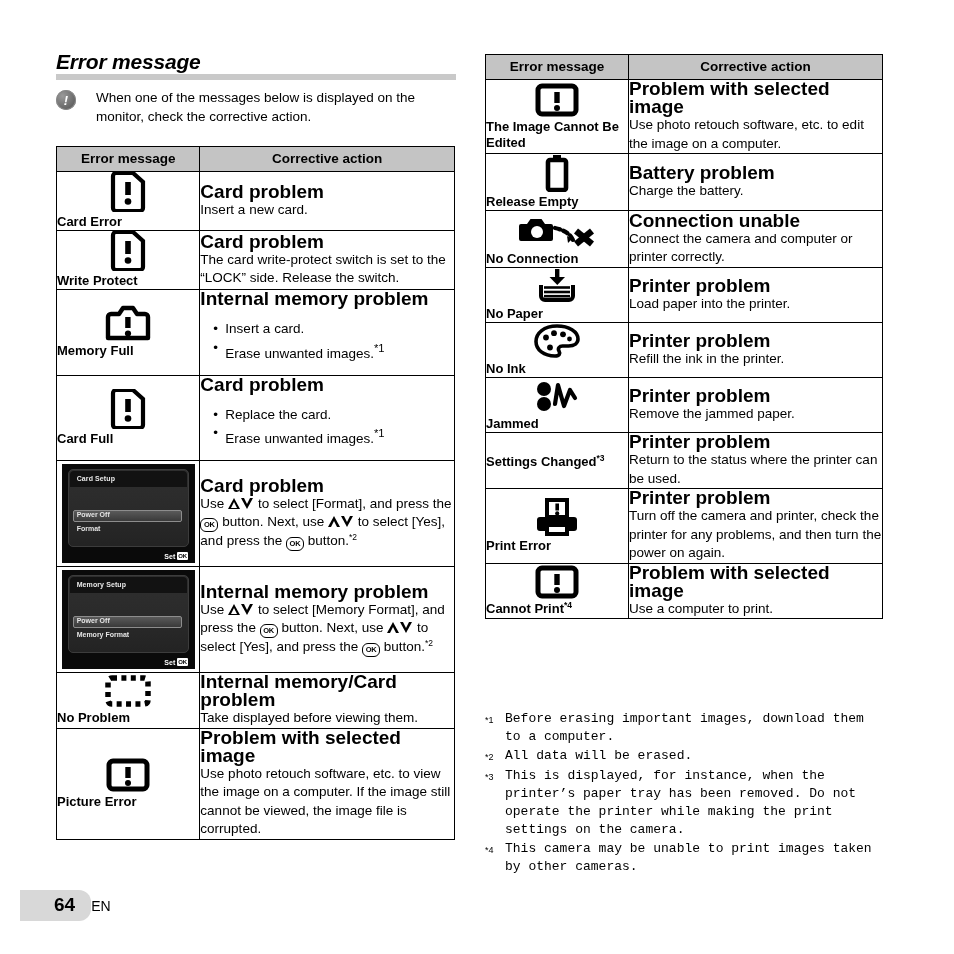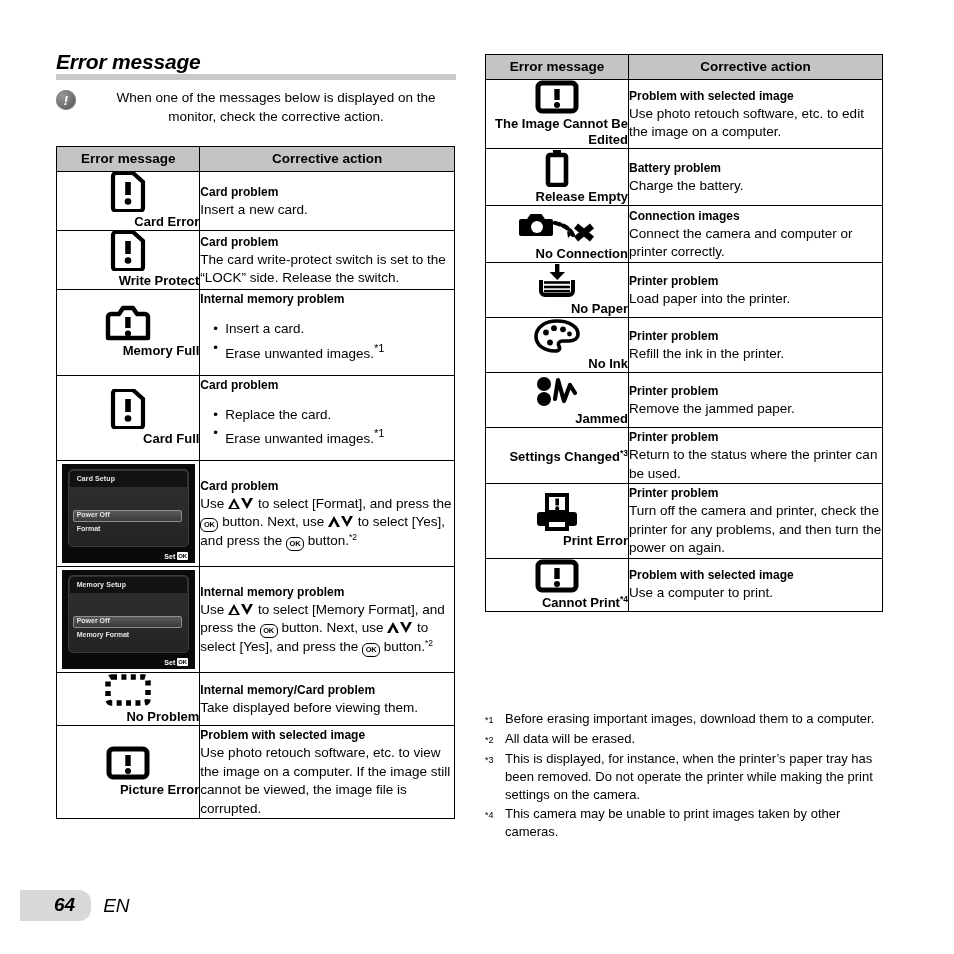--- a/index.html
+++ b/index.html
@@ -45,21 +45,20 @@
   }
 
   
   .note {
     position: absolute;
     left: 56px;
     top: 88px;
     width: 400px;
     display: flex;
     gap: 20px;
-    text-align: center;
   }
   .note-icon {
     flex: 0 0 auto;
     width: 20px;
     height: 20px;
     border-radius: 50%;
     background: radial-gradient(circle at 33% 30%, #9a9a9a 0%, #6f6f6f 55%, #4a4a4a 100%);
     box-shadow: inset 0 0 0 1px #8a8a8a;
     position: relative;
     margin-top: 2px;
@@ -102,40 +101,40 @@
     font-weight: bold;
     text-align: center;
     height: 24px;
     line-height: 24px;
     padding: 0 2px;
   }
   .col-msg  { width: 143px; }
   .col-act  { width: 254px; }
 
   .msg-cell {
-    text-align: right;
+    text-align: left;
     padding: 7px 3px 8px;
   }
   .msg-label {
     font-size: 13px;
     font-weight: bold;
     line-height: 16px;
     margin-top: 2px;
   }
   .msg-label sup {
     font-size: 8.5px;
     vertical-align: super;
     line-height: 0;
   }
   .act-cell {
     padding: 7px 7px 8px 8px;
     vertical-align: top;
   }
   .act-head {
-    font-size: 12px;
+    font-size: 19px;
     font-weight: bold;
     line-height: 18px;
   }
   .act-body {
     font-size: 13.5px;
     line-height: 18.5px;
   }
   .act-body sup {
     font-size: 8.5px;
     vertical-align: super;
@@ -298,42 +297,39 @@
     gap: 4px;
     font-size: 13px;
     line-height: 18px;
     margin-bottom: 1px;
   }
   .fn-mark {
     flex: 0 0 16px;
     font-size: 9px;
     padding-top: 1px;
   }
-  .fn-text { flex: 1 1 auto; }
+  .fn-text { flex: 1 1 auto; font-family: Liberation Mono, monospace; }
 
   
   .pagefoot {
     position: absolute;
     left: 20px;
     top: 890px;
     display: flex;
     align-items: center;
   }
   .page-num {
     background: #d8d8d8;
     border-radius: 0 12px 12px 0;
     padding: 4px 16px 5px 34px;
     font-size: 19px;
     font-weight: bold;
-    font-style: italic;
   }
   .page-lang {
-    font-size: 19px;
-    margin-left: 12px;
-    font-style: italic;
+    font-size: 14px;
   }
 
   svg.ico { display: block; margin: 0 auto; }
 </style>
 </head>
 <body>
 
 <div class="page">
 
   <div class="section-title">
@@ -587,21 +583,21 @@
               <path d="M54 28 l-5 -3 l1 7 z" fill="#000"></path>
               <g stroke="#000" stroke-width="6.4" stroke-linecap="butt">
                 <line x1="58" y1="20" x2="74" y2="33"></line>
                 <line x1="74" y1="20" x2="58" y2="33"></line>
               </g>
             </svg>
           </span>
           <div class="msg-label">No Connection</div>
         </td>
         <td class="act-cell">
-          <div class="act-head">Connection images</div>
+          <div class="act-head">Connection unable</div>
           <div class="act-body">Connect the camera and computer or printer correctly.</div>
         </td>
       </tr>
 
       <tr>
         <td class="msg-cell">
           <span>
             <svg class="ico" width="48" height="36" viewBox="0 0 48 36" aria-hidden="true">
               <rect x="22" y="1" width="4.4" height="9" fill="#000"></rect>
               <path d="M16.5 9 h15.5 l-7.7 8 z" fill="#000"></path>

